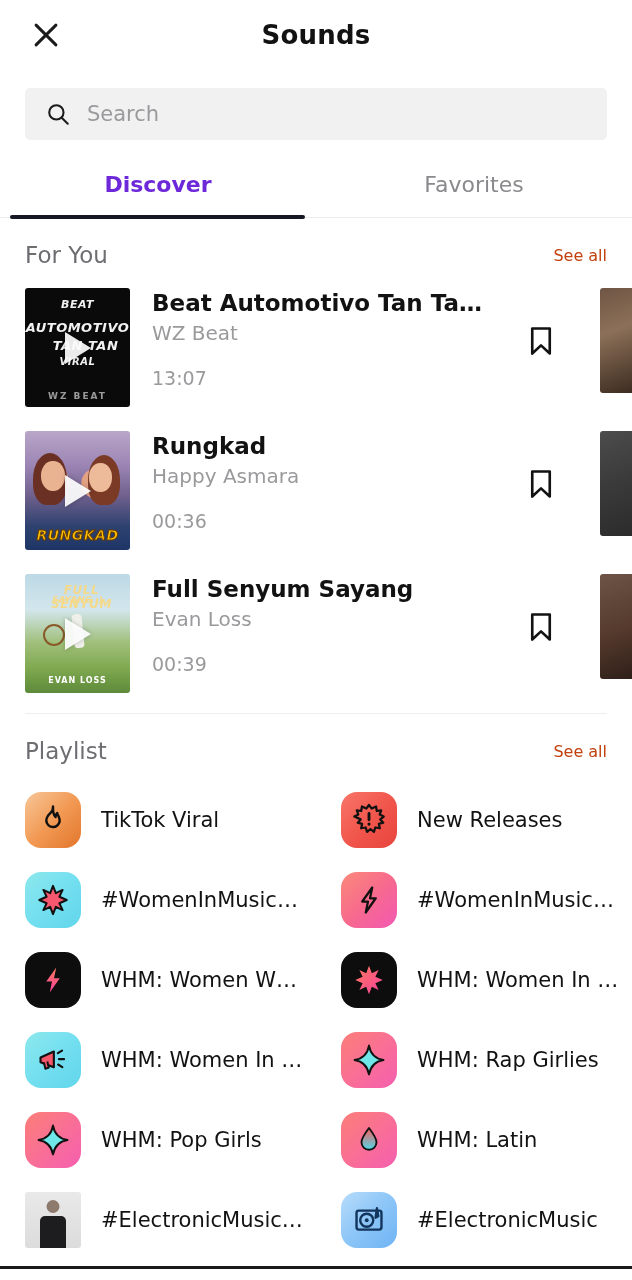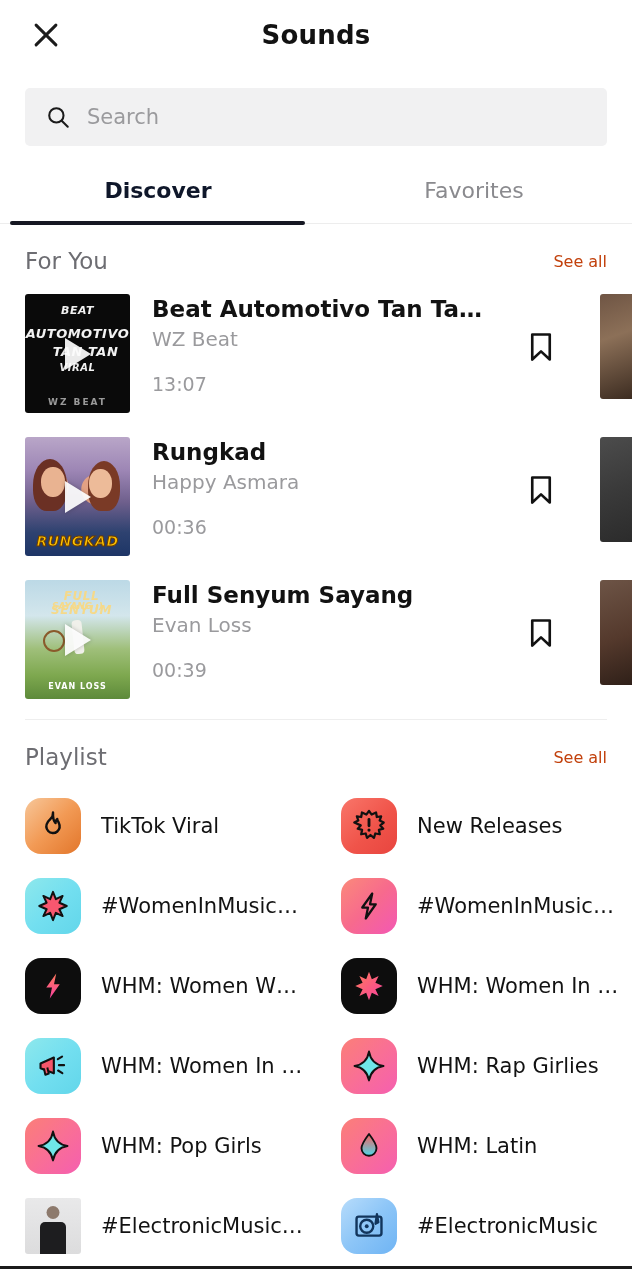--- a/index.html
+++ b/index.html
@@ -31,21 +31,21 @@
   .header-title {
     font-size: 26px;
     font-weight: 700;
     color: #121212;
     letter-spacing: 0.2px;
   }
 
   
   .search-wrap { padding: 18px 25px 0 25px; }
   .search-bar {
-    height: 58px;
+    height: 52px;
     background: #f1f1f2;
     border-radius: 5px;
     display: flex;
     align-items: center;
     padding: 0 20px;
     gap: 16px;
   }
   .search-icon { flex: 0 0 auto; display: flex; }
   .search-input {
     border: 0; outline: 0; background: transparent;
@@ -66,21 +66,21 @@
   }
   .tab {
     flex: 1 1 50%;
     text-align: center;
     padding: 6px 0 20px 0;
     font-size: 22px;
     color: #8a8a8e;
     cursor: pointer;
     position: relative;
   }
-  .tab.active { color: #0f172a; font-weight: 700; }
+  .tab.active { color: #6d28d9; font-weight: 700; }
   .tab-underline {
     position: absolute;
     left: 10px;
     bottom: -2px;
     width: 295px;
     height: 4px;
     background: #161823;
     border-radius: 2px;
   }
 

